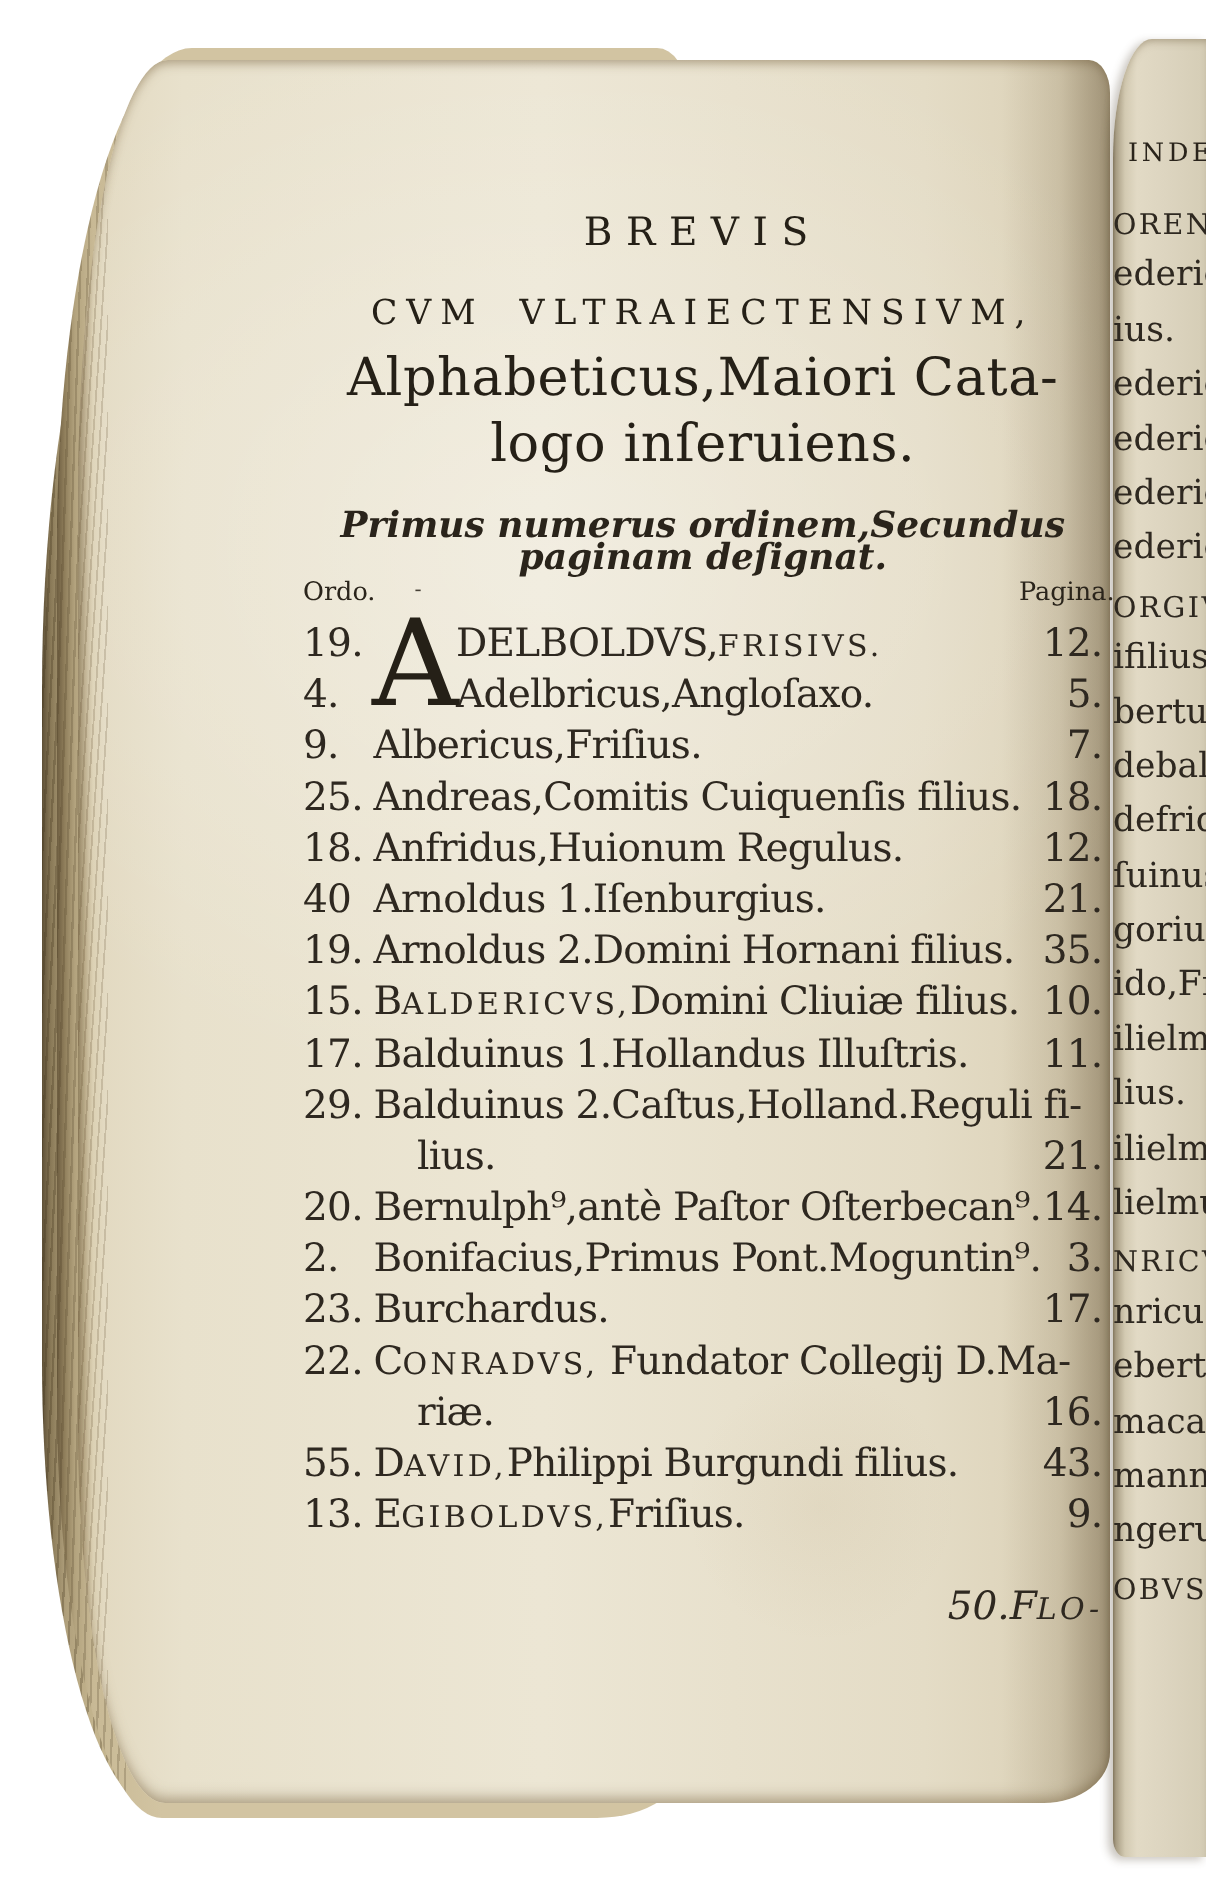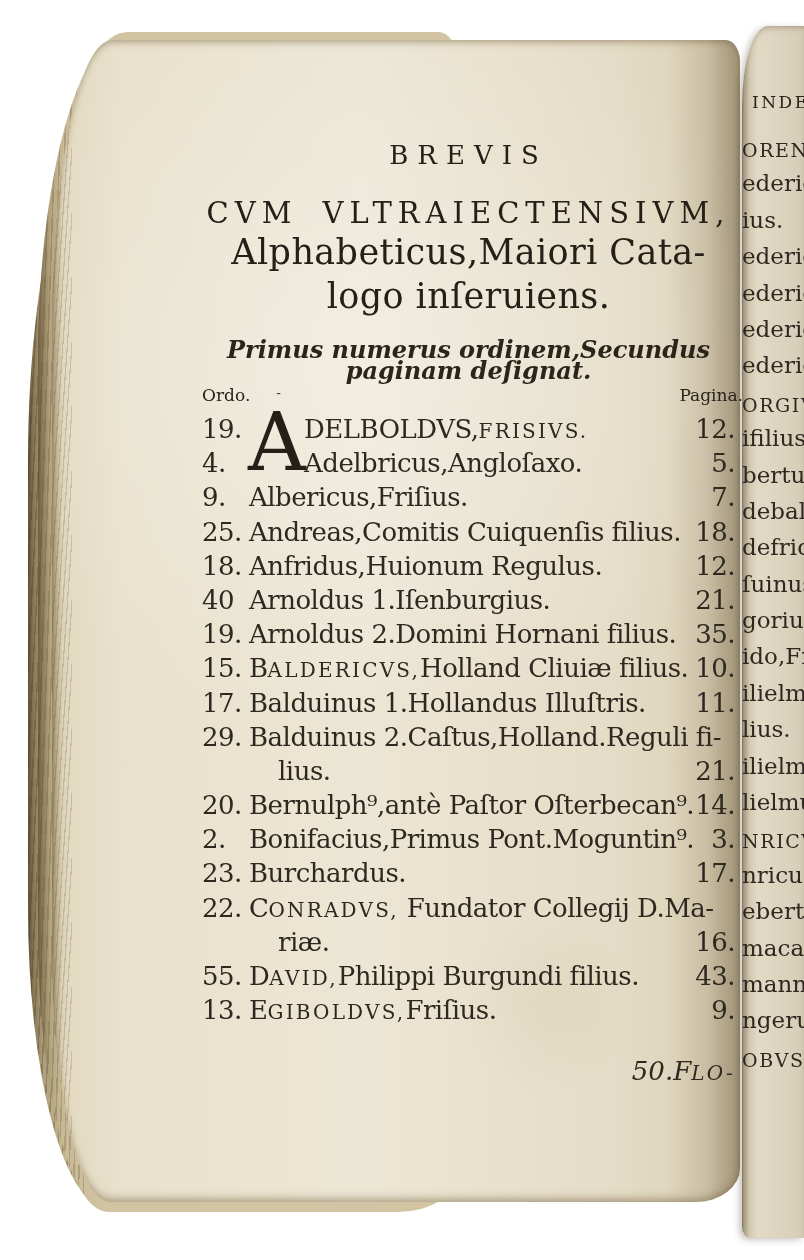--- a/index.html
+++ b/index.html
@@ -48,21 +48,21 @@
   .gutter-shade{
     position:absolute;right:0;top:0;width:72px;height:100%;
     border-radius:0 14px 44px 0 / 0 22px 34px 0;
     background:linear-gradient(to right, rgba(0,0,0,0), rgba(105,88,58,.16) 55%, rgba(88,72,46,.40) 100%);
   }
 
   
   .tline{position:absolute;left:150px;width:533px;text-align:center;white-space:nowrap;color:#252017;}
   .t1{top:52px;font-size:26px;letter-spacing:9px;margin-top:48px;}
   .t2{top:92px;font-size:41px;letter-spacing:2px;word-spacing:14px;}
-  .t3{top:156px;font-size:29px;letter-spacing:6px;word-spacing:10px;}
+  .t3{top:156px;font-size:23px;letter-spacing:6px;word-spacing:10px;}
   .t4{top:192px;font-size:35px;letter-spacing:.4px;}
   .t5{top:236px;font-size:35px;letter-spacing:.4px;}
   .sub{position:absolute;left:150px;width:533px;text-align:center;white-space:nowrap;
        font-style:italic;font-weight:bold;font-size:24px;color:#2a241b;}
   .sub1{top:295px;}
   .sub2{top:316px;}
 
   
   .cols{position:absolute;left:150px;top:345px;width:537px;font-size:17px;color:#2a241b;}
   .cols .pagina-h{position:absolute;right:-4px;top:0;}
@@ -151,21 +151,21 @@
           <span class="name"><span class="seg-n">Arnoldus 1.Iſenburgius.</span></span>
           <span class="pag">21.</span>
         </div>
         <div class="row">
           <span class="ordo">19.</span>
           <span class="name"><span class="seg-n">Arnoldus 2.Domini Hornani filius.</span></span>
           <span class="pag">35.</span>
         </div>
         <div class="row">
           <span class="ordo">15.</span>
-          <span class="name"><span class="seg-caps">B</span><span class="seg-sc">ALDERICVS,</span><span class="seg-n">Holland Cliuiæ filius.</span></span>
+          <span class="name"><span class="seg-caps">B</span><span class="seg-sc">ALDERICVS,</span><span class="seg-n">Domini Cliuiæ filius.</span></span>
           <span class="pag">10.</span>
         </div>
         <div class="row">
           <span class="ordo">17.</span>
           <span class="name"><span class="seg-n">Balduinus 1.Hollandus Illuſtris.</span></span>
           <span class="pag">11.</span>
         </div>
         <div class="row nopag">
           <span class="ordo">29.</span>
           <span class="name"><span class="seg-n">Balduinus 2.Caſtus,Holland.Reguli fi-</span></span>

